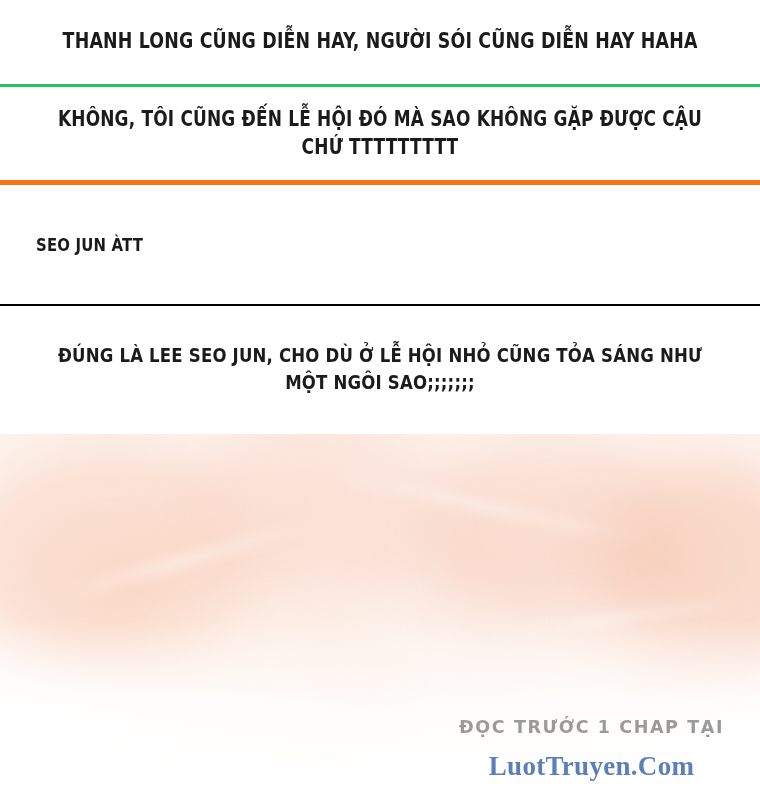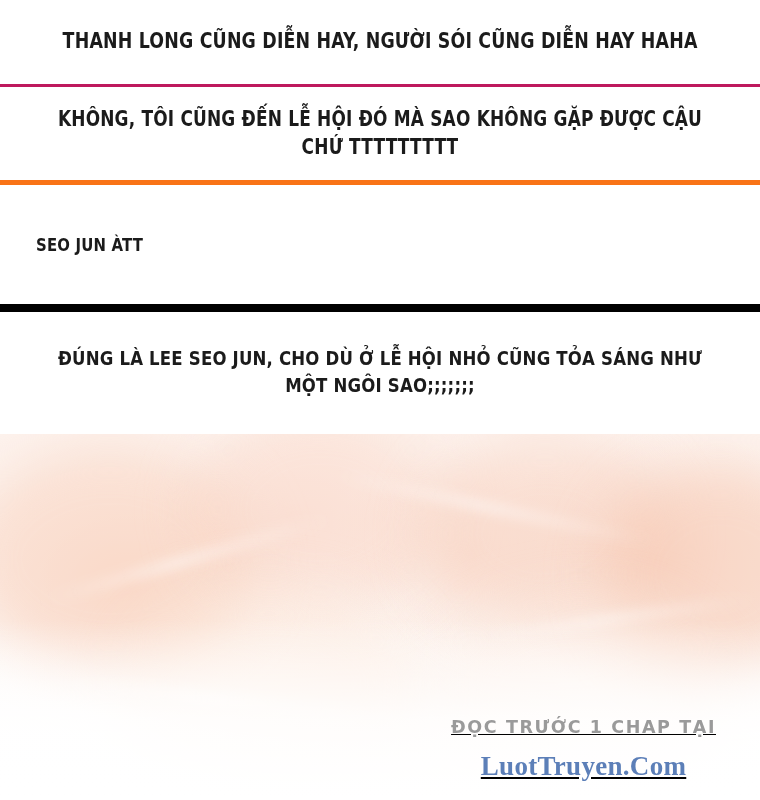--- a/index.html
+++ b/index.html
@@ -52,27 +52,27 @@
     letter-spacing: 0.2px;
     line-height: 1.32;
     text-align: center;
     transform: scaleX(0.92);
     transform-origin: center;
   }
 
   .row-1 { height: 84px; }
   .row-1 .comment-text { font-size: 21px; }
 
-  .row-2 { height: 96px; border-top: 3px solid #be185d; }
+  .row-2 { height: 96px; border-top: 3px solid #22c55e; }
   .row-2 .comment-text { font-size: 20.5px; }
 
   .row-3 { height: 124px; border-top: 5px solid #f97316; }
   .row-3 .comment-text { font-size: 18px; text-align: left; width: 100%; padding-left: 24px; box-sizing: border-box; transform-origin: left center; }
 
-  .row-4 { height: 127px; border-top: 8px solid #000000; }
+  .row-4 { height: 127px; border-top: 2px solid #000000; }
   .row-4 .comment-text { font-size: 20px; max-width: 700px; }
 
   
   .art {
     position: absolute;
     top: 434px;
     left: 0;
     width: 760px;
     height: 366px;
     overflow: hidden;
@@ -115,25 +115,24 @@
     bottom: 0;
     width: 760px;
     height: 180px;
     background: linear-gradient(180deg, rgba(255,255,255,0) 0%, rgba(255,255,255,0.85) 55%, #ffffff 100%);
     pointer-events: none;
   }
 
   
   .watermark {
     position: absolute;
-    right: 44px;
+    right: 36px;
     bottom: 18px;
     text-align: center;
     z-index: 5;
-    text-decoration: underline;
   }
   .wm-top {
     font-family: "DejaVu Sans", sans-serif;
     font-size: 17.5px;
     font-weight: 700;
     letter-spacing: 1.6px;
     color: #9a9a9a;
     text-transform: uppercase;
     white-space: nowrap;
   }

